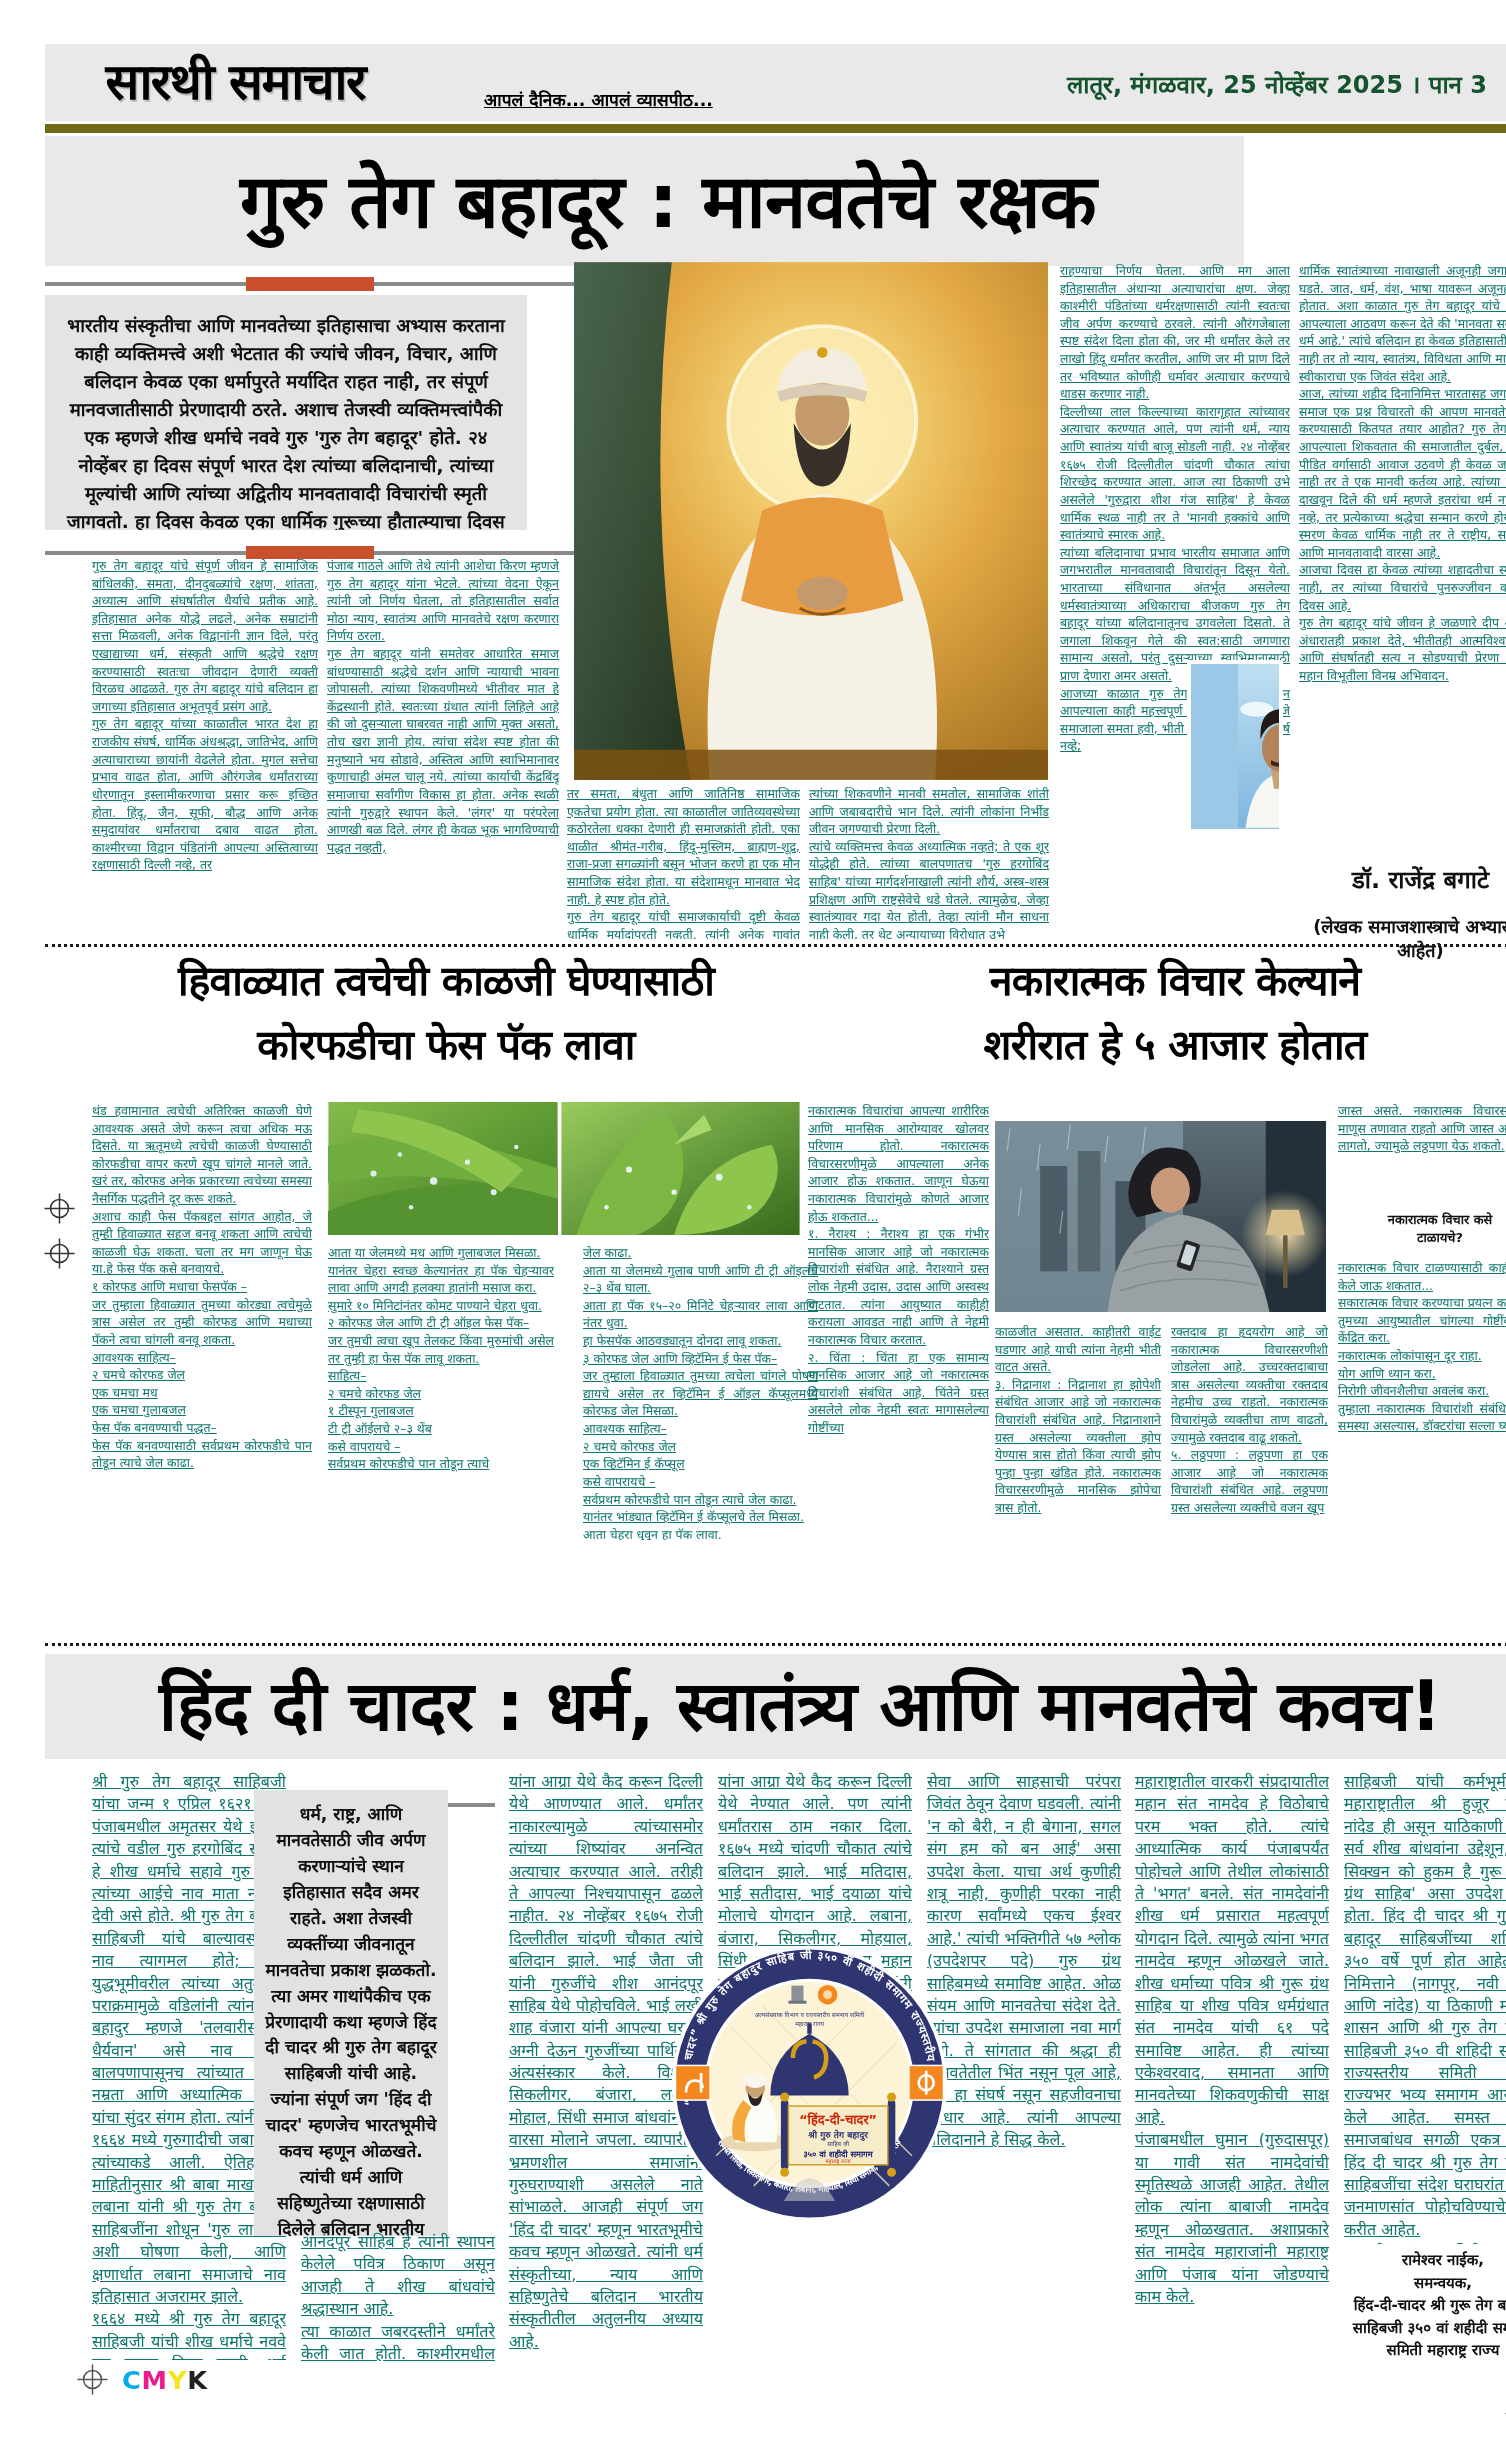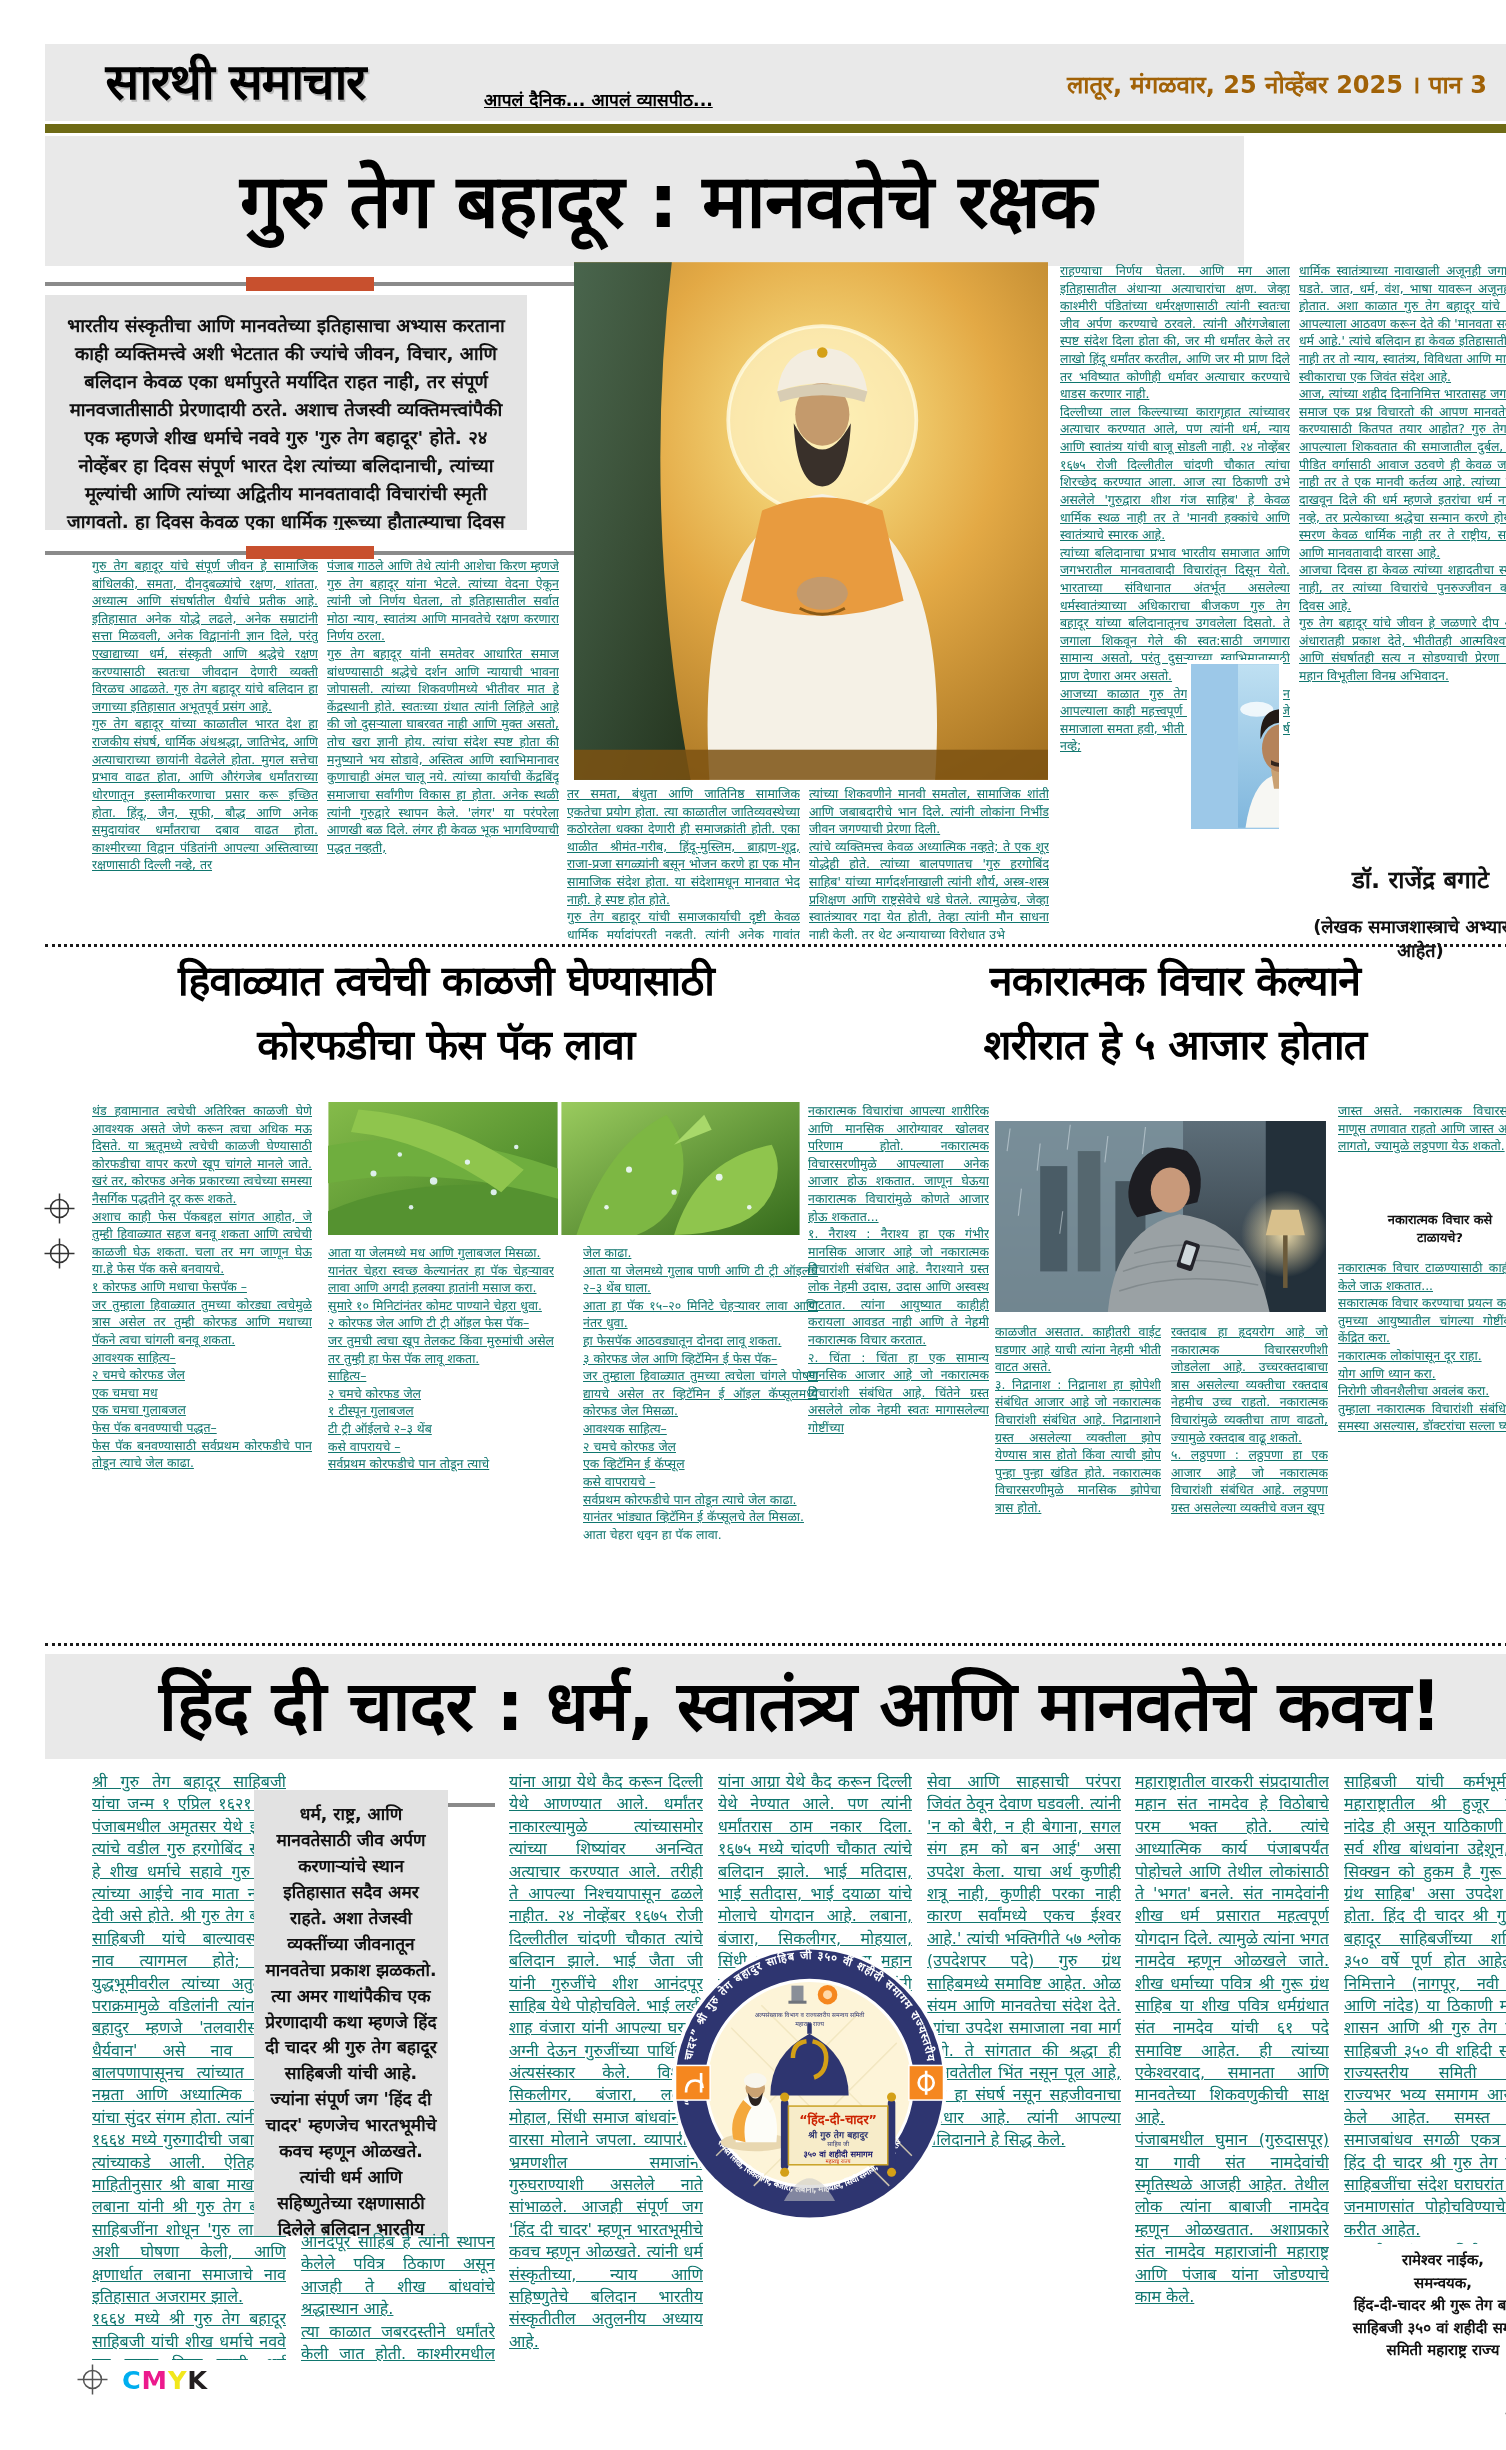--- a/index.html
+++ b/index.html
@@ -84,21 +84,21 @@
   <svg width="33" height="33" viewBox="0 0 44 44">
       <circle cx="22" cy="22" r="12" fill="none" stroke="#555" stroke-width="2"></circle>
       <line x1="22" y1="2" x2="22" y2="42" stroke="#555" stroke-width="2"></line>
       <line x1="2" y1="22" x2="42" y2="22" stroke="#555" stroke-width="2"></line>
     </svg>
 </div>
 
 <div class="abs band" style="left:45px;top:44px;width:1416px;height:77px;">
   <span class="abs" style="left:13.6px;top:1.5px;font-size:50px;font-weight:900;letter-spacing:-1.5px;color:#000;text-shadow:1.5px 1.5px 0 #bbb;">सारथी समाचार</span>
   <span class="abs" style="left:392px;top:44px;font-size:17.3px;font-weight:bold;color:#000;text-decoration:underline;">आपलं दैनिक... आपलं व्यासपीठ...</span>
-  <span class="abs" style="right:21px;top:22.6px;font-size:24px;font-weight:900;color:#a16207;">लातूर, मंगळवार, 25 नोव्हेंबर 2025 । पान 3</span>
+  <span class="abs" style="right:21px;top:22.6px;font-size:24px;font-weight:900;color:#14532d;">लातूर, मंगळवार, 25 नोव्हेंबर 2025 । पान 3</span>
 </div>
 <div class="abs" style="left:45px;top:124px;width:1416px;height:9px;background:#6e6a15;"></div>
 
 <div class="abs band hl" style="left:45px;top:136px;width:1152px;height:130px;">
   <div style="font-size:74px;line-height:130px;">गुरु तेग बहादूर : मानवतेचे रक्षक</div>
 </div>
 
 <div class="abs ornament" style="left:45px;top:277px;width:482px;">
     <div class="line"></div>
     <div class="blk"></div>

